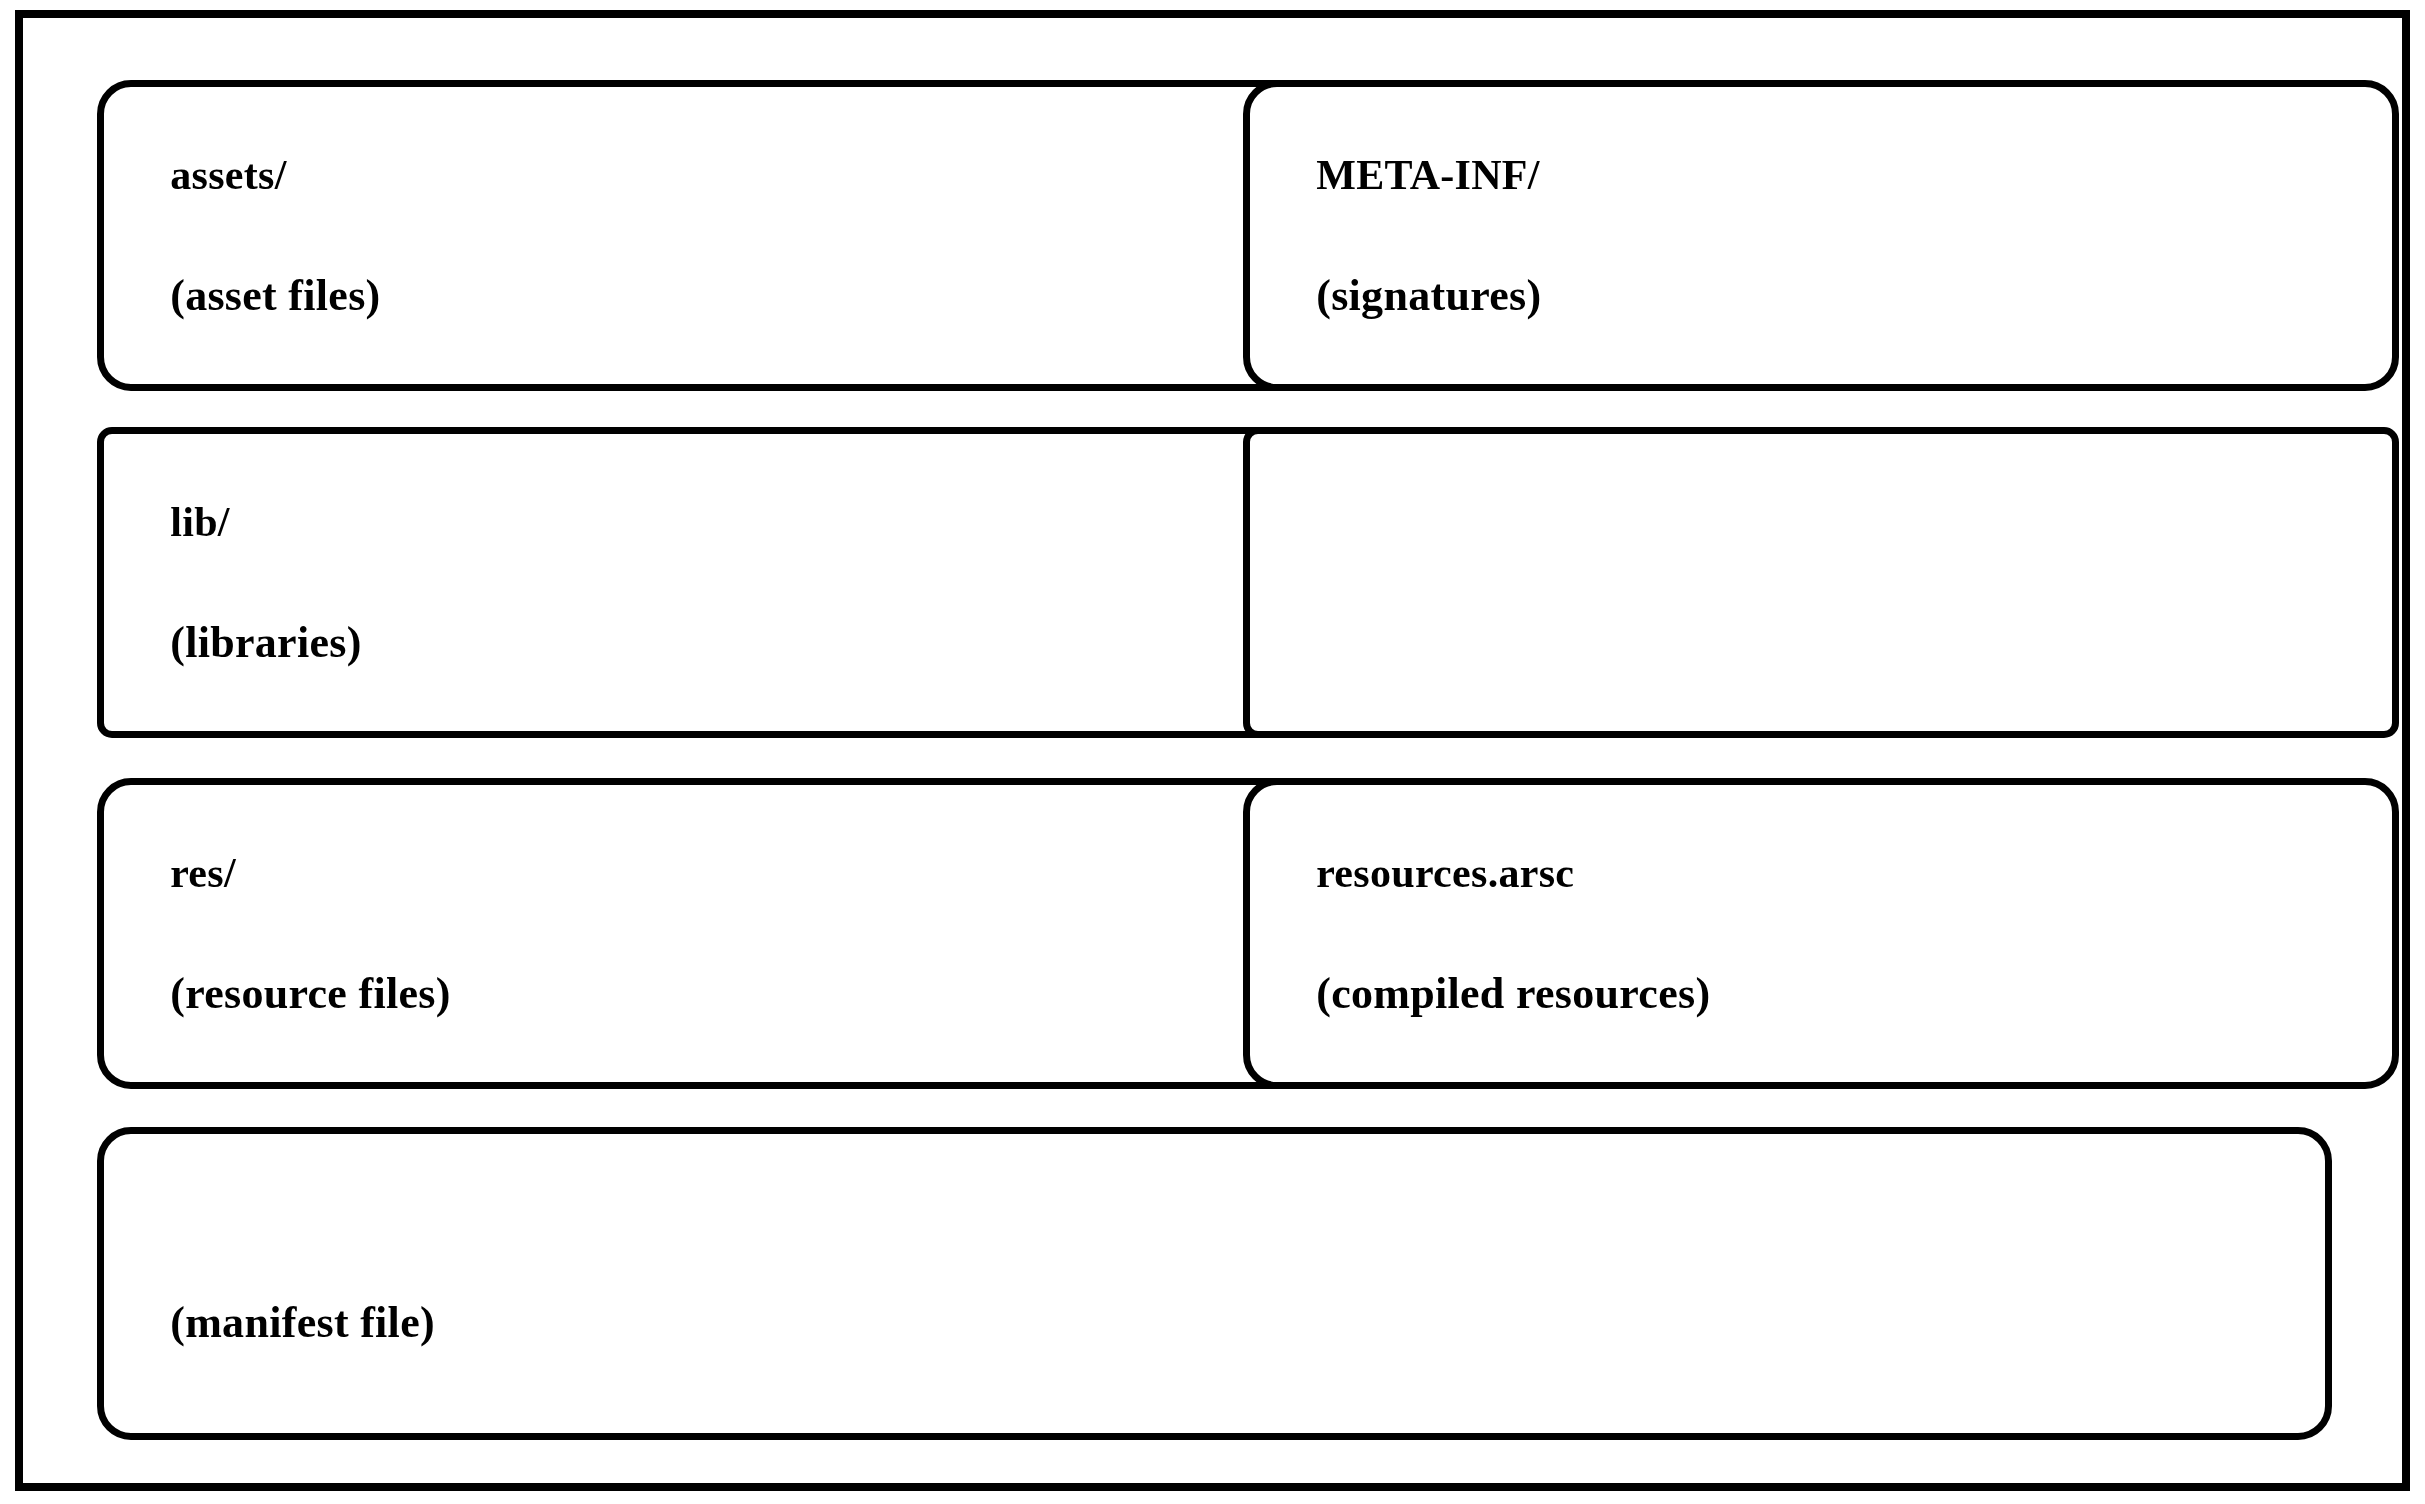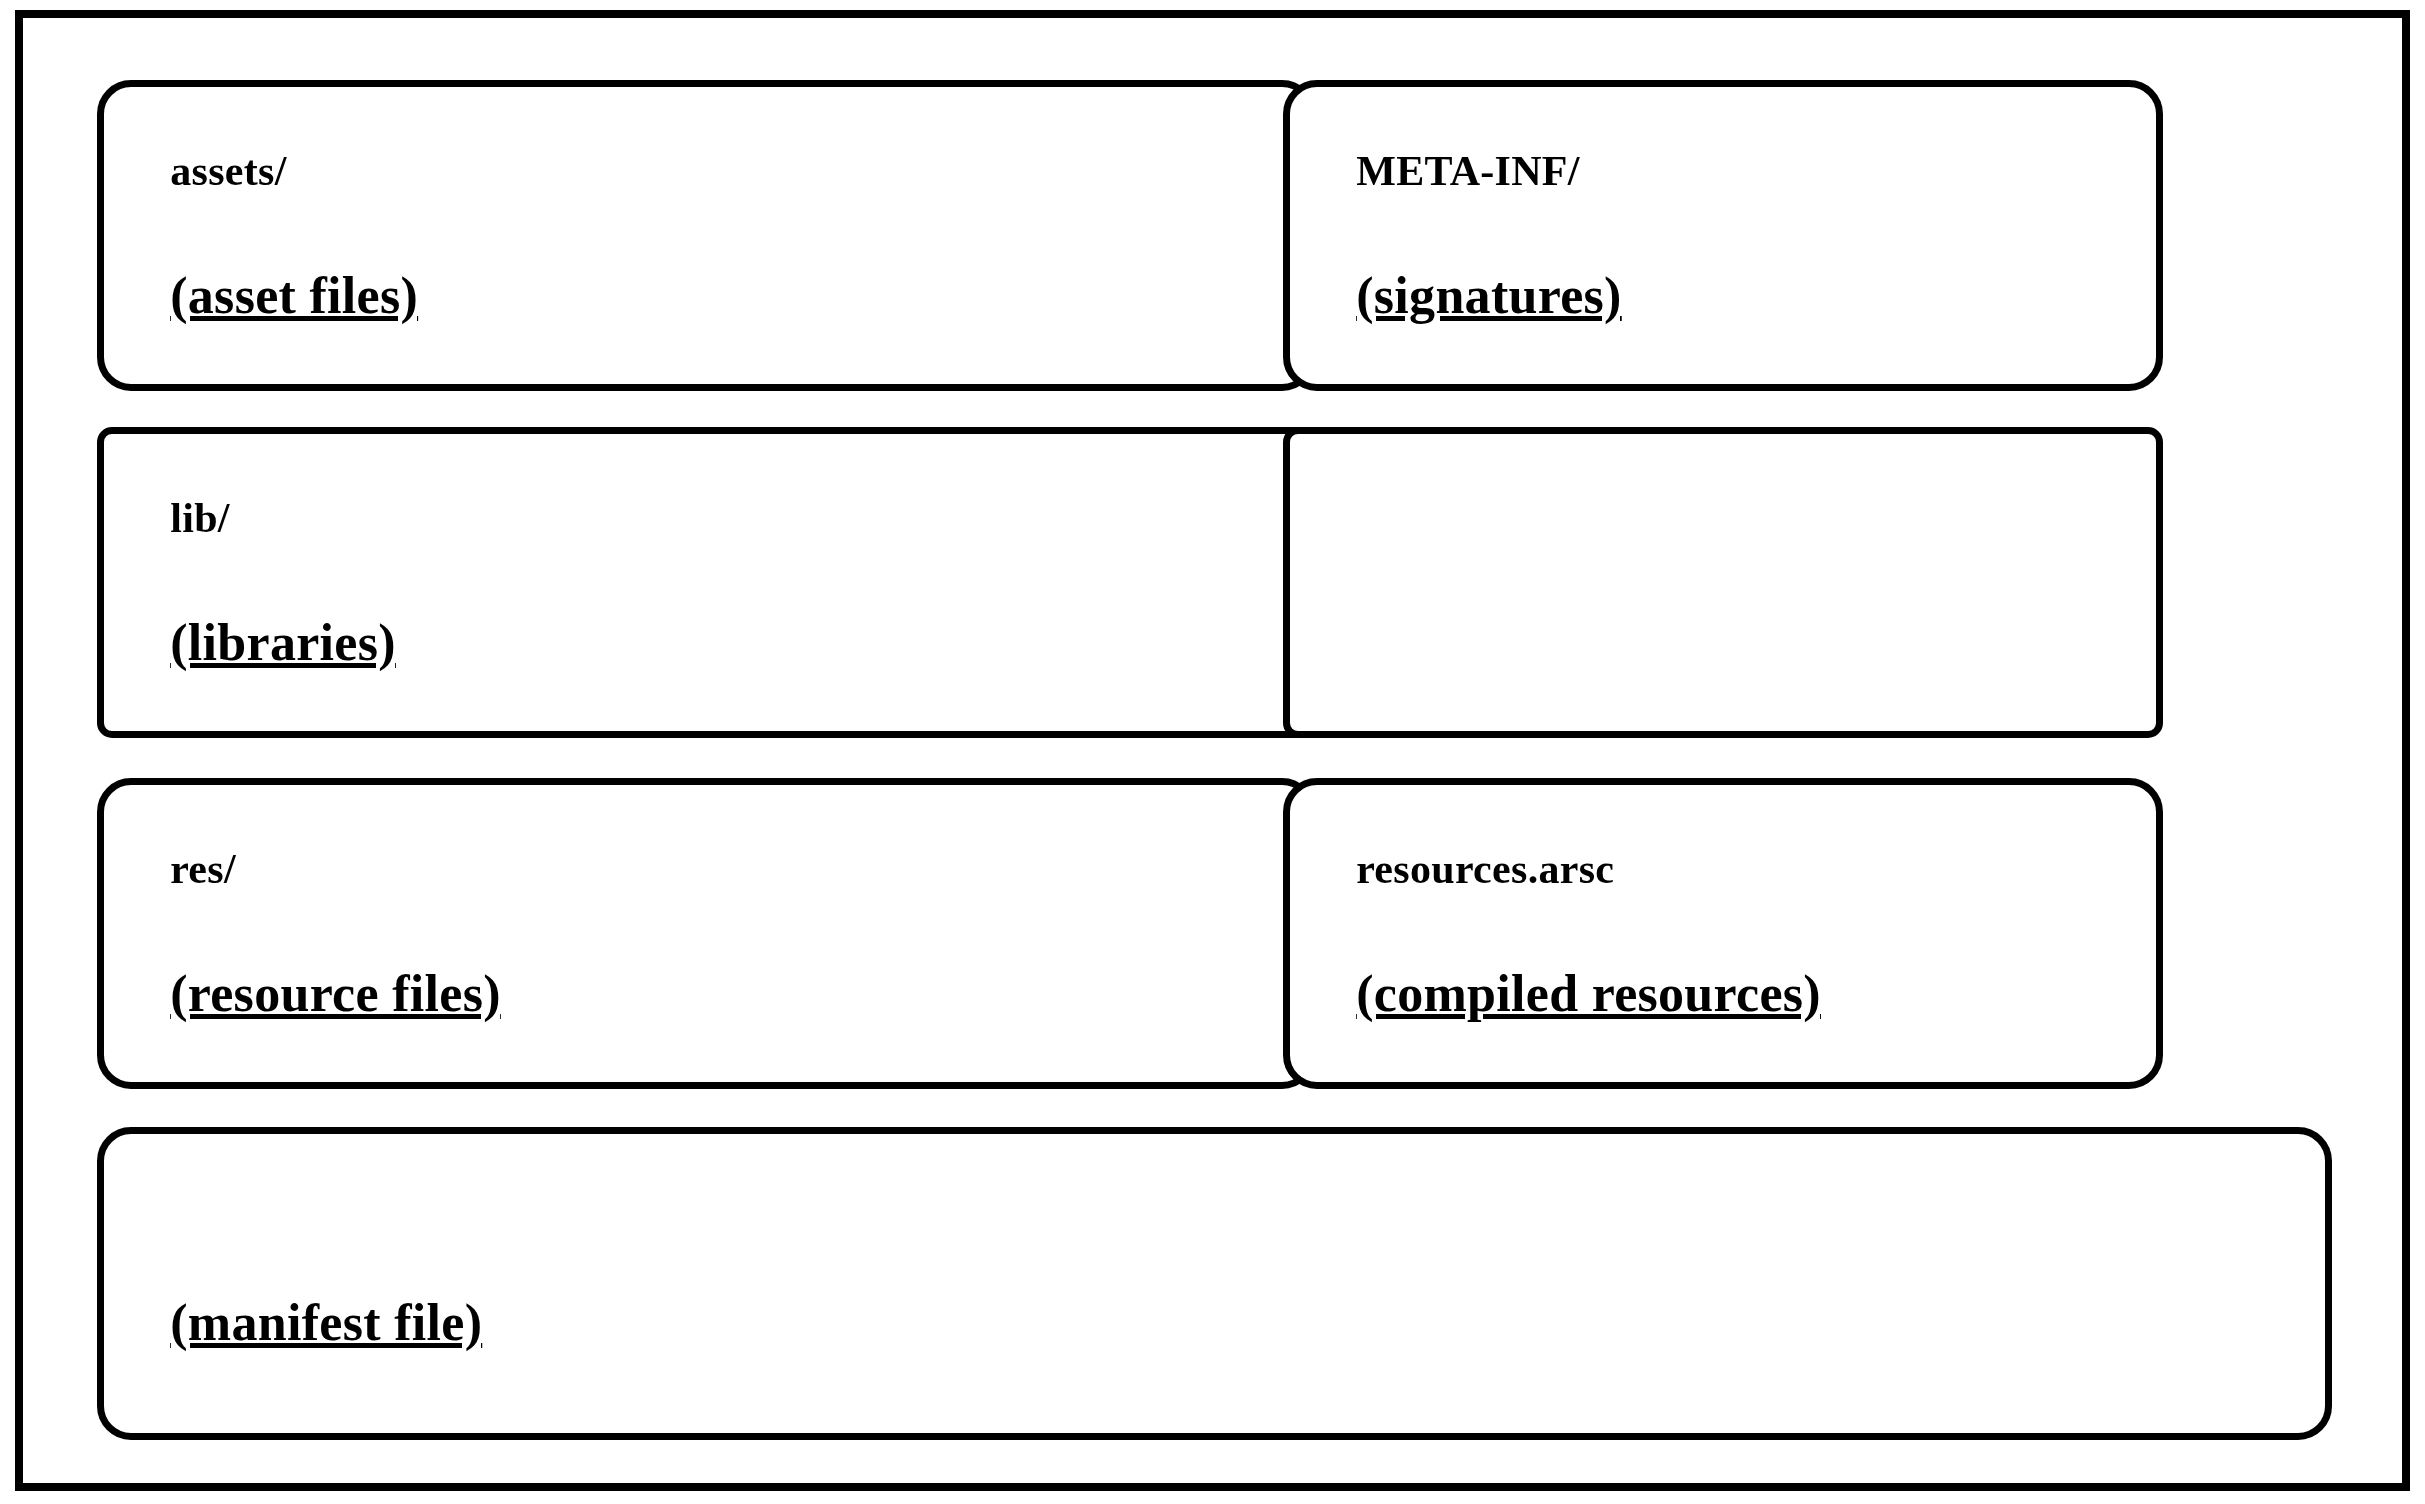--- a/index.html
+++ b/index.html
@@ -42,46 +42,45 @@
     background: #ffffff;
     display: flex;
     flex-direction: column;
     justify-content: center;
     padding-left: 66px;
     padding-right: 34px;
   }
 
   
   .col-left  { left: 74px;   width: 1219px; }
-  .col-right { left: 1260px; width: 880px; }
+  .col-right { left: 1220px; width: 1156px; }
   .col-full  { left: 74px;   width: 2235px; }
 
   .row-1 { top: 62px;   height: 311px; }
   .row-2 { top: 409px;  height: 311px; border-radius: 15px; }
   .row-3 { top: 760px;  height: 311px; }
   .row-4 { top: 1109px; height: 313px; }
 
   .node-title {
     font-size: 42px;
     font-weight: bold;
     color: #000000;
     line-height: 1.0;
     letter-spacing: 0.3px;
     white-space: nowrap;
   }
 
   .node-subtitle {
-    font-size: 52px;
+    font-size: 44px;
     font-weight: bold;
     color: #000000;
     line-height: 1.0;
     letter-spacing: 0.3px;
     white-space: nowrap;
     margin-top: 78px;
-    text-decoration: underline;
   }
 </style>
 </head>
 <body>
 
 <div class="diagram-frame">
   <div class="grid">
 
     <div class="node col-left row-1">
       <div class="node-title">assets/</div>

